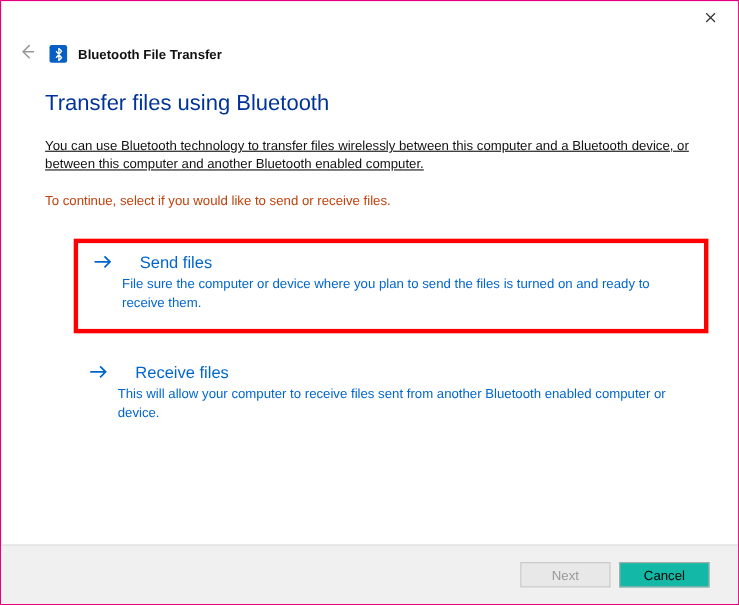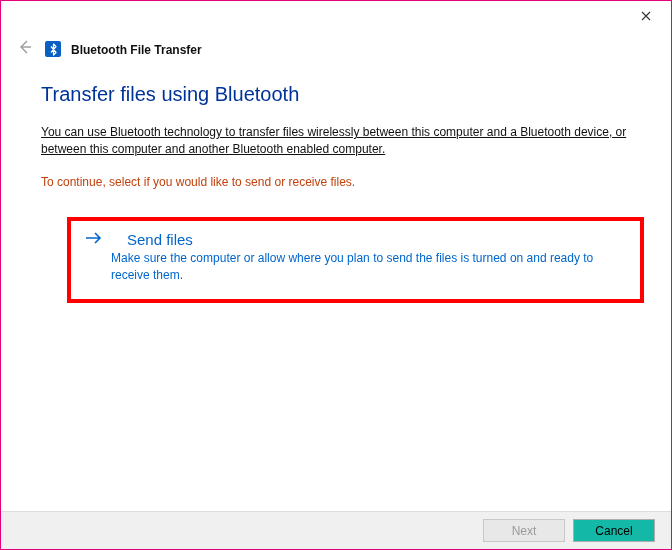--- a/index.html
+++ b/index.html
@@ -113,26 +113,26 @@
       font-size: 12px;
       line-height: 1.45;
       margin-left: 26px;
       margin-top: 2px;
     }
     .footer {
       position: absolute;
       bottom: 0;
       left: 0;
       right: 0;
-      height: 38px;
+      height: 54px;
       background: #f0f0f0;
       display: flex;
       align-items: center;
       justify-content: flex-end;
-      padding: 0 16px;
+      padding: 0 26px;
       gap: 8px;
       border-top: 1px solid #ddd;
     }
     .btn {
       min-width: 82px;
       height: 23px;
       font-size: 12px;
       font-family: inherit;
       border: 1px solid #adadad;
       background: #14b8a6;
@@ -179,21 +179,32 @@
 
   <div class="option highlighted">
     <div class="option-header">
       <span class="option-arrow">
         <svg width="18" height="14" viewBox="0 0 18 14">
             <path d="M1 7 L15 7 M10 2 L15 7 L10 12" stroke="#0066cc" stroke-width="1.6" fill="none"></path>
           </svg>
       </span>
       <span class="option-title">Send files</span>
     </div>
-    <div class="option-desc">Make sure the computer or allow where you plan to send the files is turned on and ready to receive them.</div>
-  </div>
-
+    <div class="option-desc">File sure the computer or device where you plan to send the files is turned on and ready to receive them.</div>
+  </div>
+
+  <div class="option">
+    <div class="option-header">
+      <span class="option-arrow">
+        <svg width="18" height="14" viewBox="0 0 18 14">
+            <path d="M1 7 L15 7 M10 2 L15 7 L10 12" stroke="#0066cc" stroke-width="1.6" fill="none"></path>
+          </svg>
+      </span>
+      <span class="option-title">Receive files</span>
+    </div>
+    <div class="option-desc">This will allow your computer to receive files sent from another Bluetooth enabled computer or device.</div>
+  </div>
 </div>
 
 <div class="footer">
   <button class="btn" disabled="">Next</button>
   <button class="btn">Cancel</button>
 </div>
 
 </body></html>

